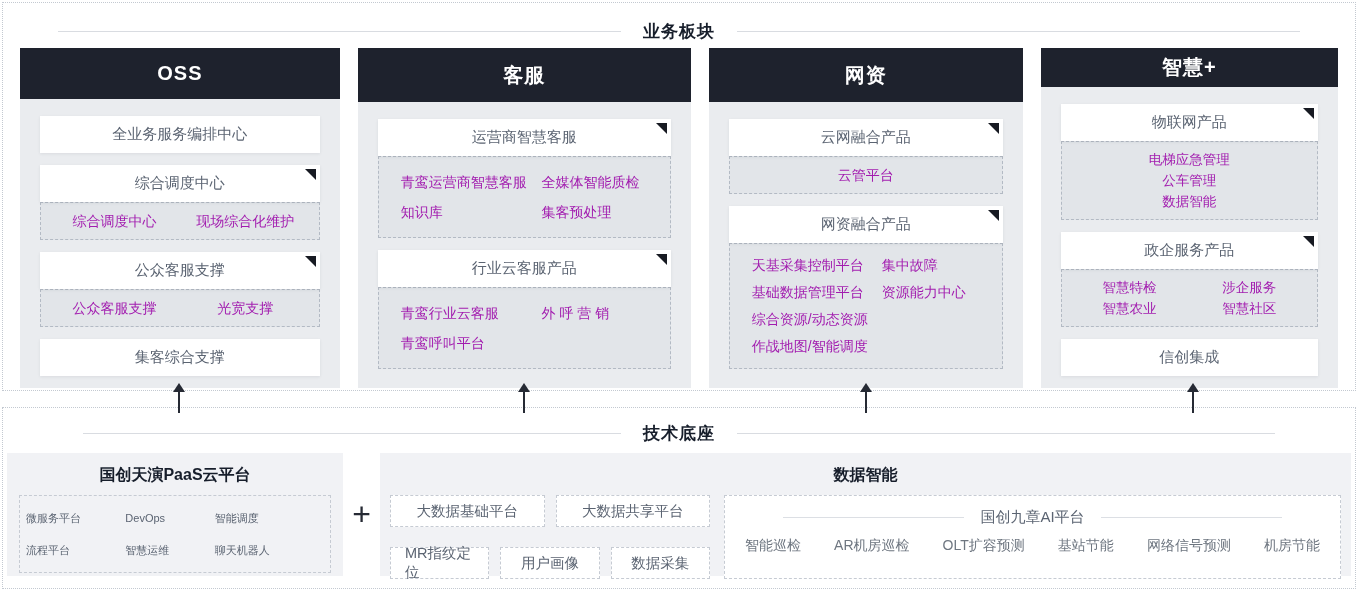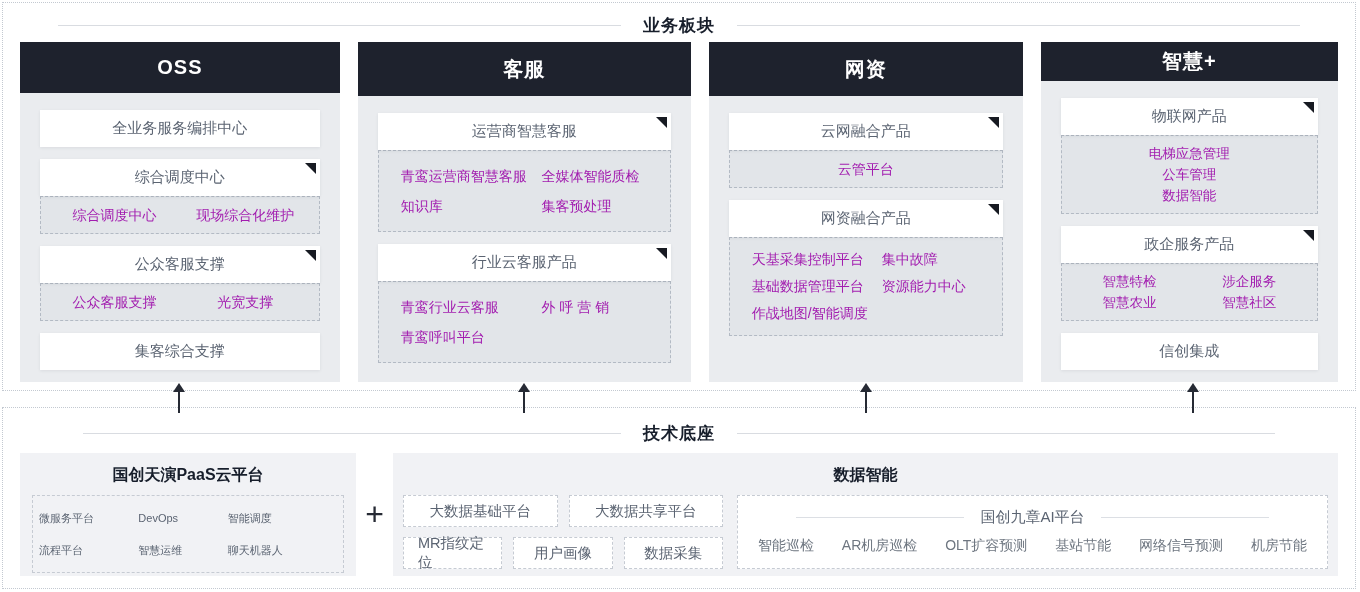--- a/index.html
+++ b/index.html
@@ -7,21 +7,21 @@
   body { font-family: "Liberation Sans", "DejaVu Sans", sans-serif; color: #5b6472; }
   .page { position: relative; width: 1360px; height: 592px; background: #fff; overflow: hidden; }
 
   
   .section { position: absolute; border: 1px dotted #c3c9d1; background: #fff; }
   .section-biz  { left: 2px; top: 2px;   width: 1354px; height: 389px; }
   .section-tech { left: 2px; top: 407px; width: 1354px; height: 182px; }
 
   
   .title-row { display: flex; align-items: center; gap: 22px; padding: 0 55px; }
-  .section-biz  .title-row { margin-top: 11px; height: 22px; }
+  .section-biz  .title-row { margin-top: 17px; height: 22px; }
   .section-tech .title-row { margin-top: 14px; height: 22px; padding: 0 80px; }
   .title-row .line { flex: 1; height: 1px; background: #d9dce1; }
   .section-title { font-size: 17px; font-weight: bold; color: #171e2b; letter-spacing: 1px; white-space: nowrap; }
 
   
   .cols { display: flex; gap: 18px; margin: 6px 17px 0; height: 340px; }
   .col { display: flex; flex-direction: column; }
   .col-0 { flex: 1.075; } .col-1 { flex: 1.12; } .col-2 { flex: 1.055; } .col-3 { flex: 1; }
   .col-header { height: 54px; background: #1e222d; color: #ffffff; font-size: 20px; font-weight: bold;
                 display: flex; align-items: center; justify-content: center; letter-spacing: 1px; }
@@ -44,32 +44,32 @@
   .sub-grid2c-compact { display: grid; grid-template-columns: 1fr 1fr; padding: 7px 8px; line-height: 21px; text-align: center; font-size: 13.5px; }
 
   
   .up-arrow { position: absolute; top: 383px; width: 16px; height: 30px; display: flex;
               flex-direction: column; align-items: center; z-index: 5; }
   .arrow-head { width: 0; height: 0; border-left: 6px solid transparent; border-right: 6px solid transparent;
                 border-bottom: 9px solid #262a34; }
   .arrow-stem { width: 2px; flex: 1; background: #262a34; margin-top: -1px; }
 
   
-  .tech-content { display: flex; align-items: stretch; margin: 9px 17px 0; height: 123px; }
+  .tech-content { display: flex; align-items: stretch; margin: 9px 4px 0; height: 123px; }
   .tech-card { background: #f1f2f5; padding: 9px 12px; }
   .card-heading { text-align: center; font-size: 16px; font-weight: bold; color: #171e2b; margin: 3px 0 9px; }
   .paas-card { width: 336px; }
   .paas-grid { border: 1px dashed #c6cbd3; padding: 6px 6px; display: grid;
                grid-template-columns: 1fr 0.9fr 1.1fr; line-height: 32px; font-size: 11px;
                color: #5b6472; text-align: left; }
   .plus-wrap { width: 37px; display: flex; align-items: center; justify-content: center;
                font-size: 32px; color: #262a34; }
   .data-card { flex: 1; padding: 9px 10px 9px 10px; }
   .data-content { display: flex; gap: 14px; align-items: stretch; }
-  .left-boxes { width: 320px; display: flex; flex-direction: column; gap: 10px; }
+  .left-boxes { width: 320px; display: flex; flex-direction: column; gap: 20px; }
   .box-row { display: flex; gap: 11px; }
   .wbox { background: #ffffff; border: 1px dashed #c6cbd3; height: 32px; display: inline-flex;
           align-items: center; justify-content: center; padding: 0 14px; font-size: 14.5px; color: #5b6472; }
   .wbox.grow { flex: 1; }
   .ai-box { flex: 1; background: #ffffff; border: 1px dashed #c6cbd3; padding: 9px 18px 0; }
   .ai-title-row { display: flex; align-items: center; gap: 16px; padding: 0 40px; margin: 3px 0 10px; }
   .ai-title-row .line { flex: 1; height: 1px; background: #dcdfe4; }
   .ai-title { font-size: 15px; color: #5b6472; white-space: nowrap; }
   .ai-items { display: flex; justify-content: space-between; font-size: 14px; color: #6e7680; padding: 0 2px; }
 </style>
@@ -167,20 +167,21 @@
           <div class="group">
             <div class="card">
               <span>网资融合产品</span>
               <span class="marker"></span>
             </div>
             <div class="sub sub-grid2l-tight">
               <span>天基采集控制平台</span>
               <span>集中故障</span>
               <span>基础数据管理平台</span>
               <span>资源能力中心</span>
+              <span class="span2">综合资源/动态资源</span>
               <span class="span2">作战地图/智能调度</span>
             </div>
           </div>
         </div>
       </div>
 
       <div class="col col-3">
         <div class="col-header">智慧+</div>
         <div class="col-body">
           <div class="group">

